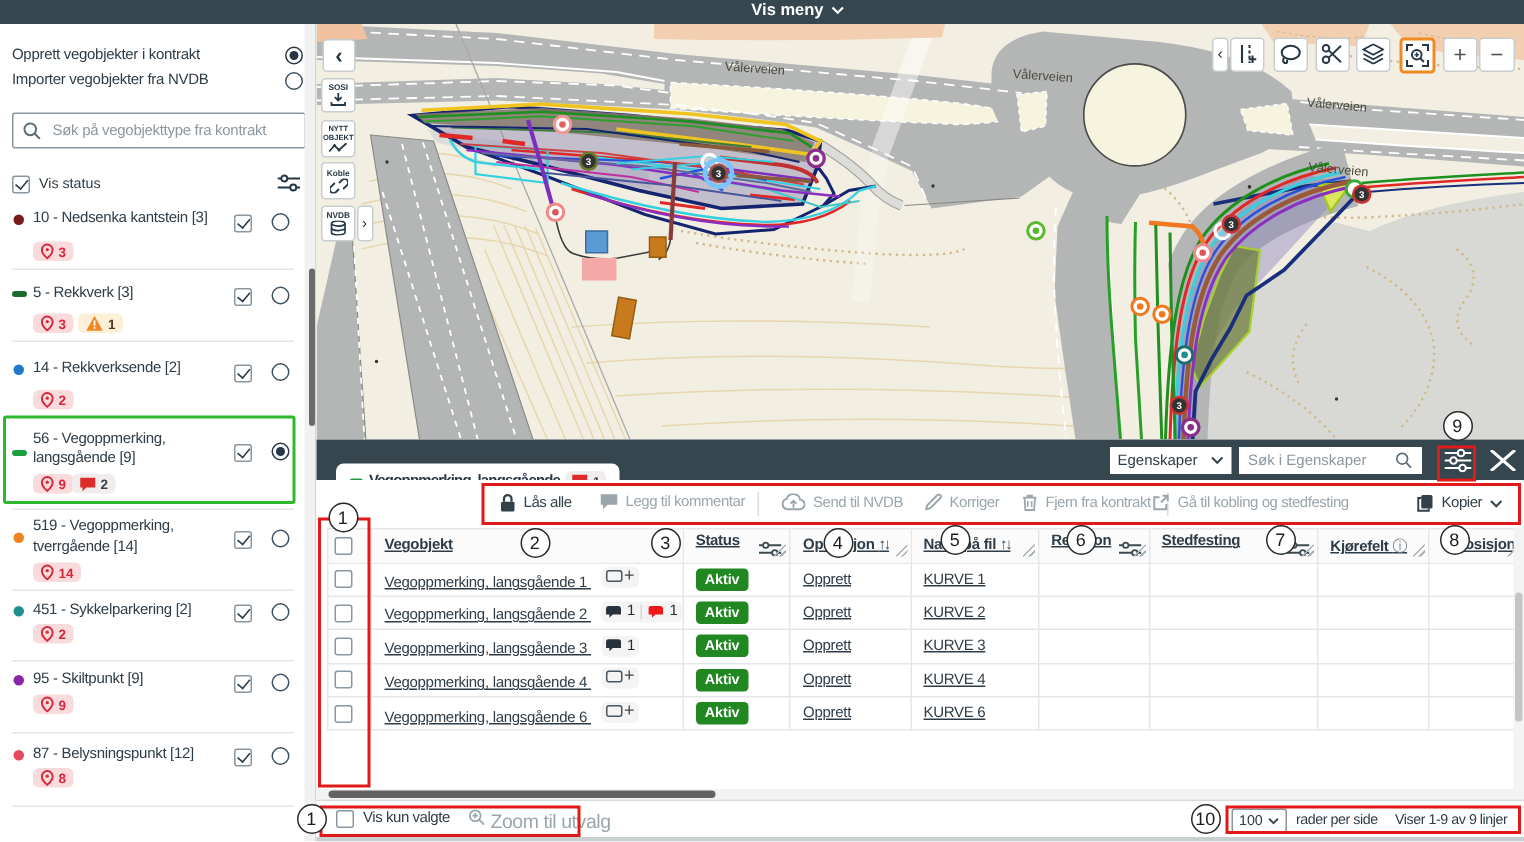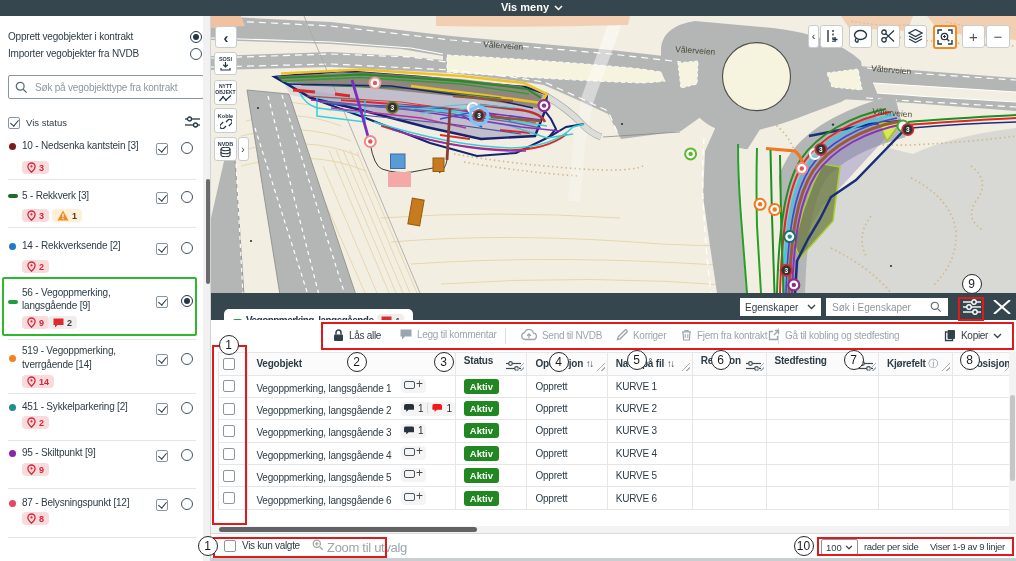--- a/index.html
+++ b/index.html
@@ -537,21 +537,21 @@
           <path d="M7 1.5 h3.5 V5 M10.8 1.2 L6 6" fill="none" stroke="#9aa6ad" stroke-width="1.3"></path>
         </svg>Gå til kobling og stedfesting</span>
     <span class="tbtn en" style="position:absolute; left:733px;"><svg width="12" height="13" viewBox="0 0 12 13">
           <rect x="3.5" y="1" width="7.5" height="9" rx="1" fill="#324049"></rect>
           <path d="M3.5 3 H1.5 v8.5 H8.5 v-1.5" fill="none" stroke="#324049" stroke-width="1.3"></path>
         </svg>Kopier <svg width="9" height="6" viewBox="0 0 9 6">
           <path d="M1 1 L4.5 4.5 L8 1" stroke="#3a4750" stroke-width="1.4" fill="none"></path>
         </svg></span>
   </div>
 
-  <div id="tablewrap" class="abs" style="left:7px; top:59px; width:798px; height:174px; overflow:hidden;">
+  <div id="tablewrap" class="abs" style="left:7px; top:59px; width:798px; height:174px; overflow:hidden;text-decoration:underline;">
     <table id="tbl">
       <colgroup>
           <col style="width:30px">
           <col style="width:205px">
           <col style="width:73px">
           <col style="width:81px">
           <col style="width:86px">
           <col style="width:75px">
           <col style="width:115px">
           <col style="width:75px">
@@ -633,33 +633,20 @@
             <td><span class="aktiv">Aktiv</span></td>
             <td>Opprett</td>
             <td>KURVE 4</td>
             <td></td>
             <td></td>
             <td></td>
             <td></td>
           </tr>
       <tr>
             <td class="cbc"><span class="cb"></span></td>
-            <td>Vegoppmerking, langsgående 5 <span class="cmtpill">
-                <span class="cmt-add"></span>
-              </span></td>
-            <td><span class="aktiv">Aktiv</span></td>
-            <td>Opprett</td>
-            <td>KURVE 5</td>
-            <td></td>
-            <td></td>
-            <td></td>
-            <td></td>
-          </tr>
-      <tr>
-            <td class="cbc"><span class="cb"></span></td>
             <td>Vegoppmerking, langsgående 6 <span class="cmtpill">
                 <span class="cmt-add"></span>
               </span></td>
             <td><span class="aktiv">Aktiv</span></td>
             <td>Opprett</td>
             <td>KURVE 6</td>
             <td></td>
             <td></td>
             <td></td>
             <td></td>

